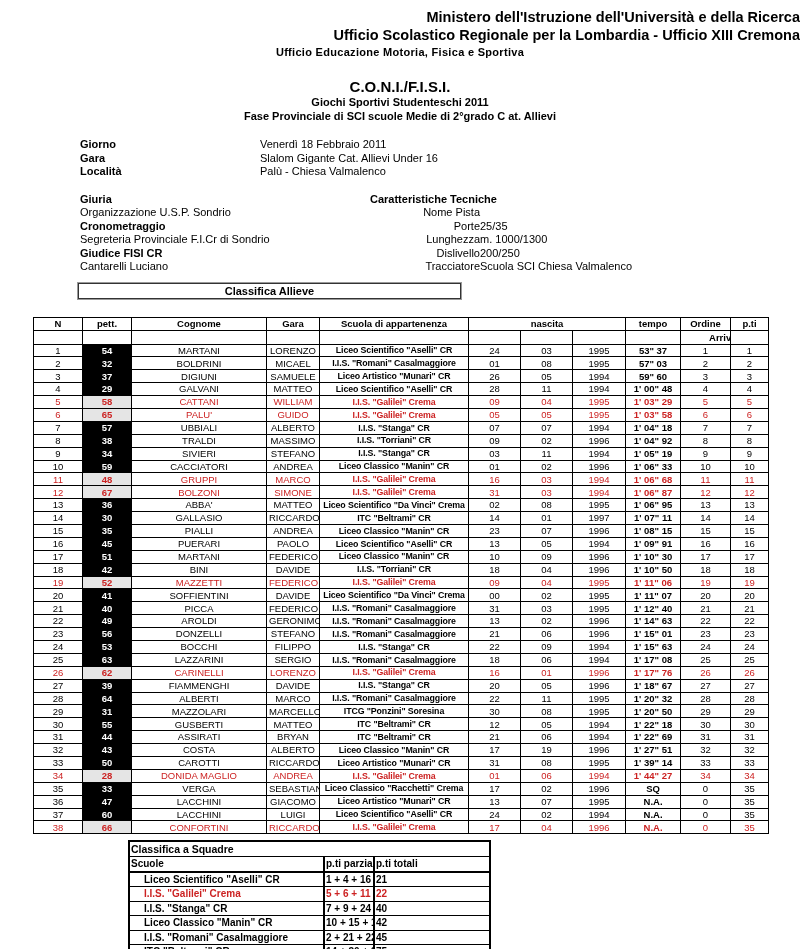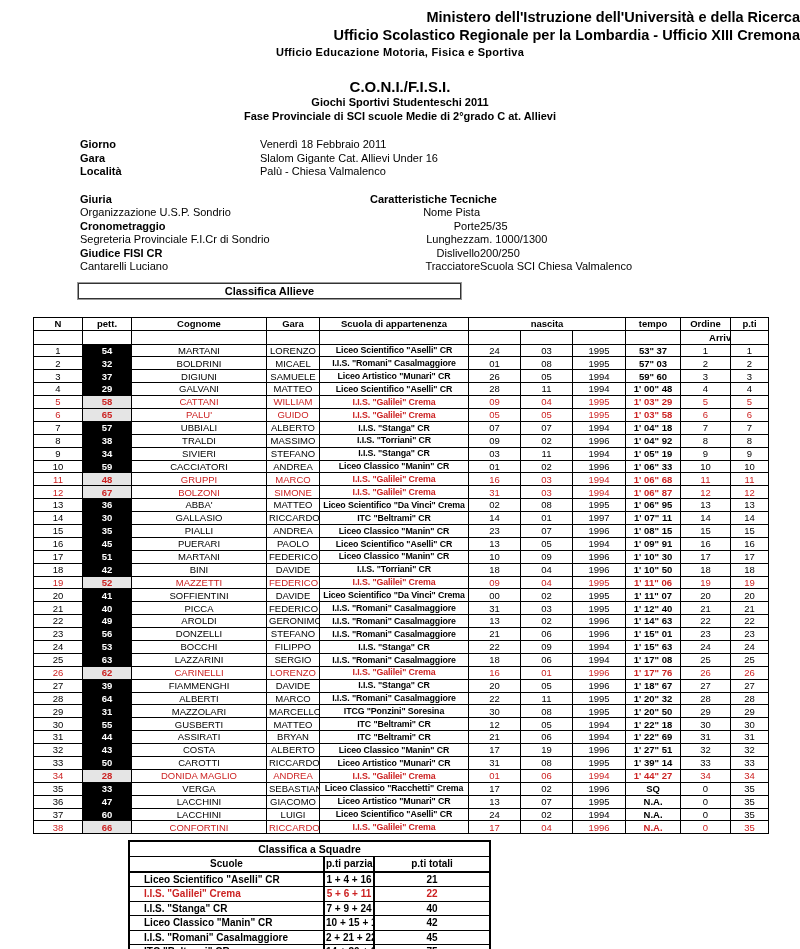--- a/index.html
+++ b/index.html
@@ -53,21 +53,21 @@
   .c-tempo  { font-weight: bold; }
   tr.red, tr.red td { color: #cc2222; }
   tr.red .c-pett    { color: #cc2222; background:#e5e5e5; }
 
   .squadre {
     margin: 6px 0 0 128px; width: 361px;
     border: 2px solid #000; font-size: 10px;
   }
   .squadre td, .squadre th {
     border: 1px solid #000; height: 13px;
-    text-align: center; font-weight: bold;
+    text-align: left; font-weight: bold;
     overflow: hidden; white-space: nowrap; line-height: 1.15;
   }
   .squadre .sq-title  { border-bottom: 1px solid #000; font-size: 10.5px; }
   .squadre thead th   { border-bottom: 2px solid #000; }
   .squadre .sq-scuola { text-align: left; padding-left: 14px; }
   .squadre .sq-parz   { border-left: 2px solid #000; border-right: 2px solid #000; }
 </style>
 </head>
 <body>
 

